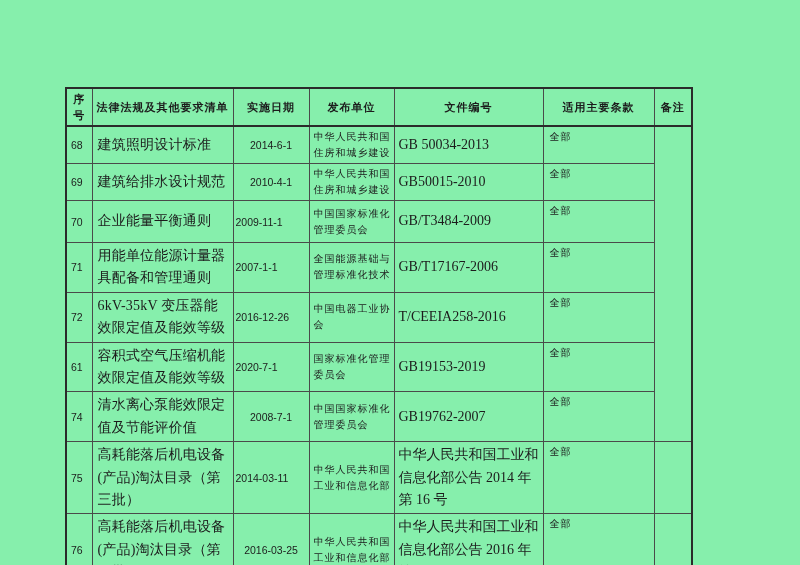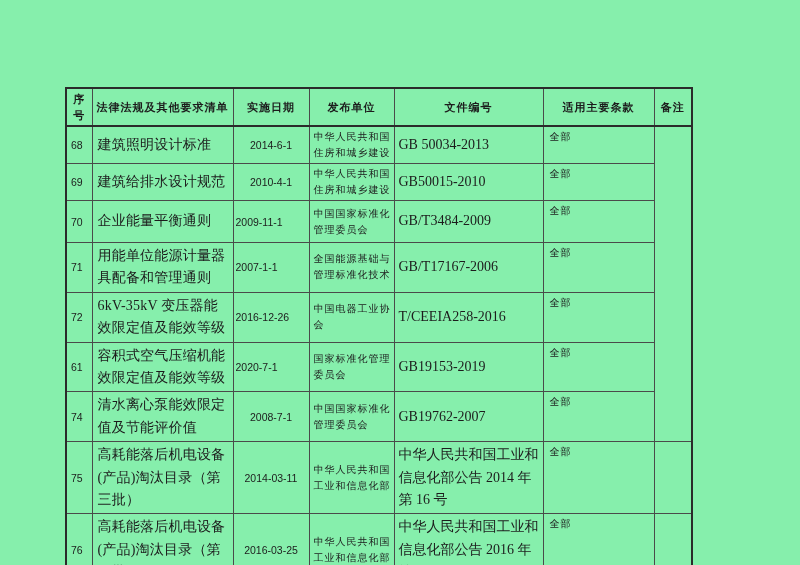--- a/index.html
+++ b/index.html
@@ -117,21 +117,21 @@
           <td class="c-no">74</td>
           <td class="c-name">清水离心泵能效限定值及节能评价值</td>
           <td class="c-date" style="text-align: center;">2008-7-1</td>
           <td class="c-pub">中国国家标准化管理委员会</td>
           <td class="c-doc">GB19762-2007</td>
           <td class="c-cla">全部</td>
         </tr>
         <tr style="height: 35px;">
           <td class="c-no">75</td>
           <td class="c-name">高耗能落后机电设备(产品)淘汰目录（第三批）</td>
-          <td class="c-date" style="text-align: center;">2014-03-11</td>
+          <td class="c-date" style="">2014-03-11</td>
           <td class="c-pub">中华人民共和国工业和信息化部</td>
           <td class="c-doc">中华人民共和国工业和信息化部公告 2014 年 第 16 号</td>
           <td class="c-cla">全部</td>
           <td class="c-rem"></td>
         </tr>
         <tr style="height: 36px;">
           <td class="c-no">76</td>
           <td class="c-name">高耗能落后机电设备(产品)淘汰目录（第四批）</td>
           <td class="c-date" style="text-align: center;">2016-03-25</td>
           <td class="c-pub">中华人民共和国工业和信息化部</td>

